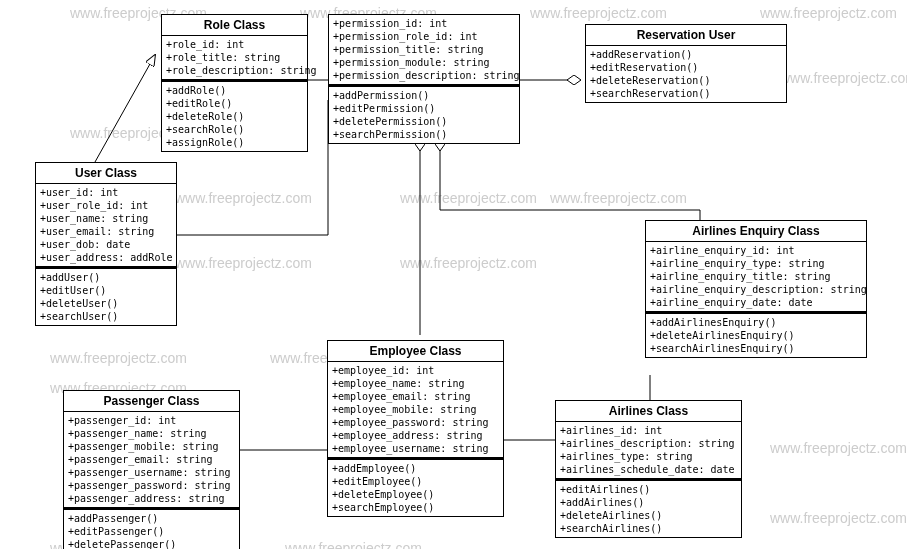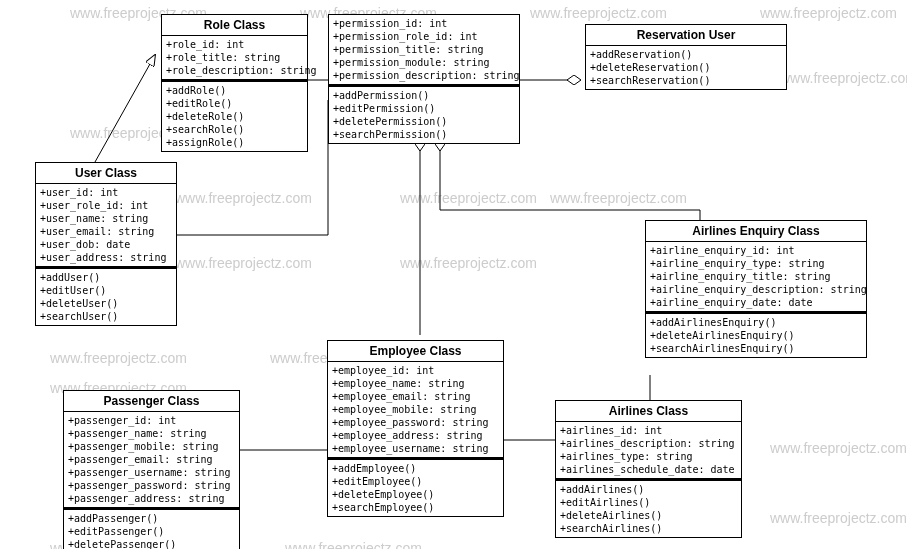--- a/index.html
+++ b/index.html
@@ -62,34 +62,35 @@
       <div>+editPermission()</div>
       <div>+deletePermission()</div>
       <div>+searchPermission()</div>
     </div>
 </div>
 
 <div class="class-box" style="left:585px;top:24px;width:200px">
 <div class="class-title">Reservation User</div>
 <div class="class-section">
       <div>+addReservation()</div>
+      <div>+editReservation()</div>
       <div>+deleteReservation()</div>
       <div>+searchReservation()</div>
     </div>
 </div>
 
 <div class="class-box" style="left:35px;top:162px;width:140px">
 <div class="class-title">User Class</div>
 <div class="class-section">
       <div>+user_id: int</div>
       <div>+user_role_id: int</div>
       <div>+user_name: string</div>
       <div>+user_email: string</div>
       <div>+user_dob: date</div>
-      <div>+user_address: string</div>
+      <div>+user_address: addRole</div>
     </div>
 <div class="class-section">
       <div>+addUser()</div>
       <div>+editUser()</div>
       <div>+deleteUser()</div>
       <div>+searchUser()</div>
     </div>
 </div>
 
 <div class="class-box" style="left:645px;top:220px;width:220px">
@@ -147,22 +148,22 @@
 
 <div class="class-box" style="left:555px;top:400px;width:185px">
 <div class="class-title">Airlines Class</div>
 <div class="class-section">
       <div>+airlines_id: int</div>
       <div>+airlines_description: string</div>
       <div>+airlines_type: string</div>
       <div>+airlines_schedule_date: date</div>
     </div>
 <div class="class-section">
+      <div>+editAirlines()</div>
       <div>+addAirlines()</div>
-      <div>+editAirlines()</div>
       <div>+deleteAirlines()</div>
       <div>+searchAirlines()</div>
     </div>
 </div>
 
 <svg width="907" height="549">
 <defs>
 <marker id="tri" markerWidth="12" markerHeight="10" refX="11" refY="5" orient="auto">
         <path d="M0,0 L12,5 L0,10 Z" fill="#fff" stroke="#000"></path>
       </marker>

